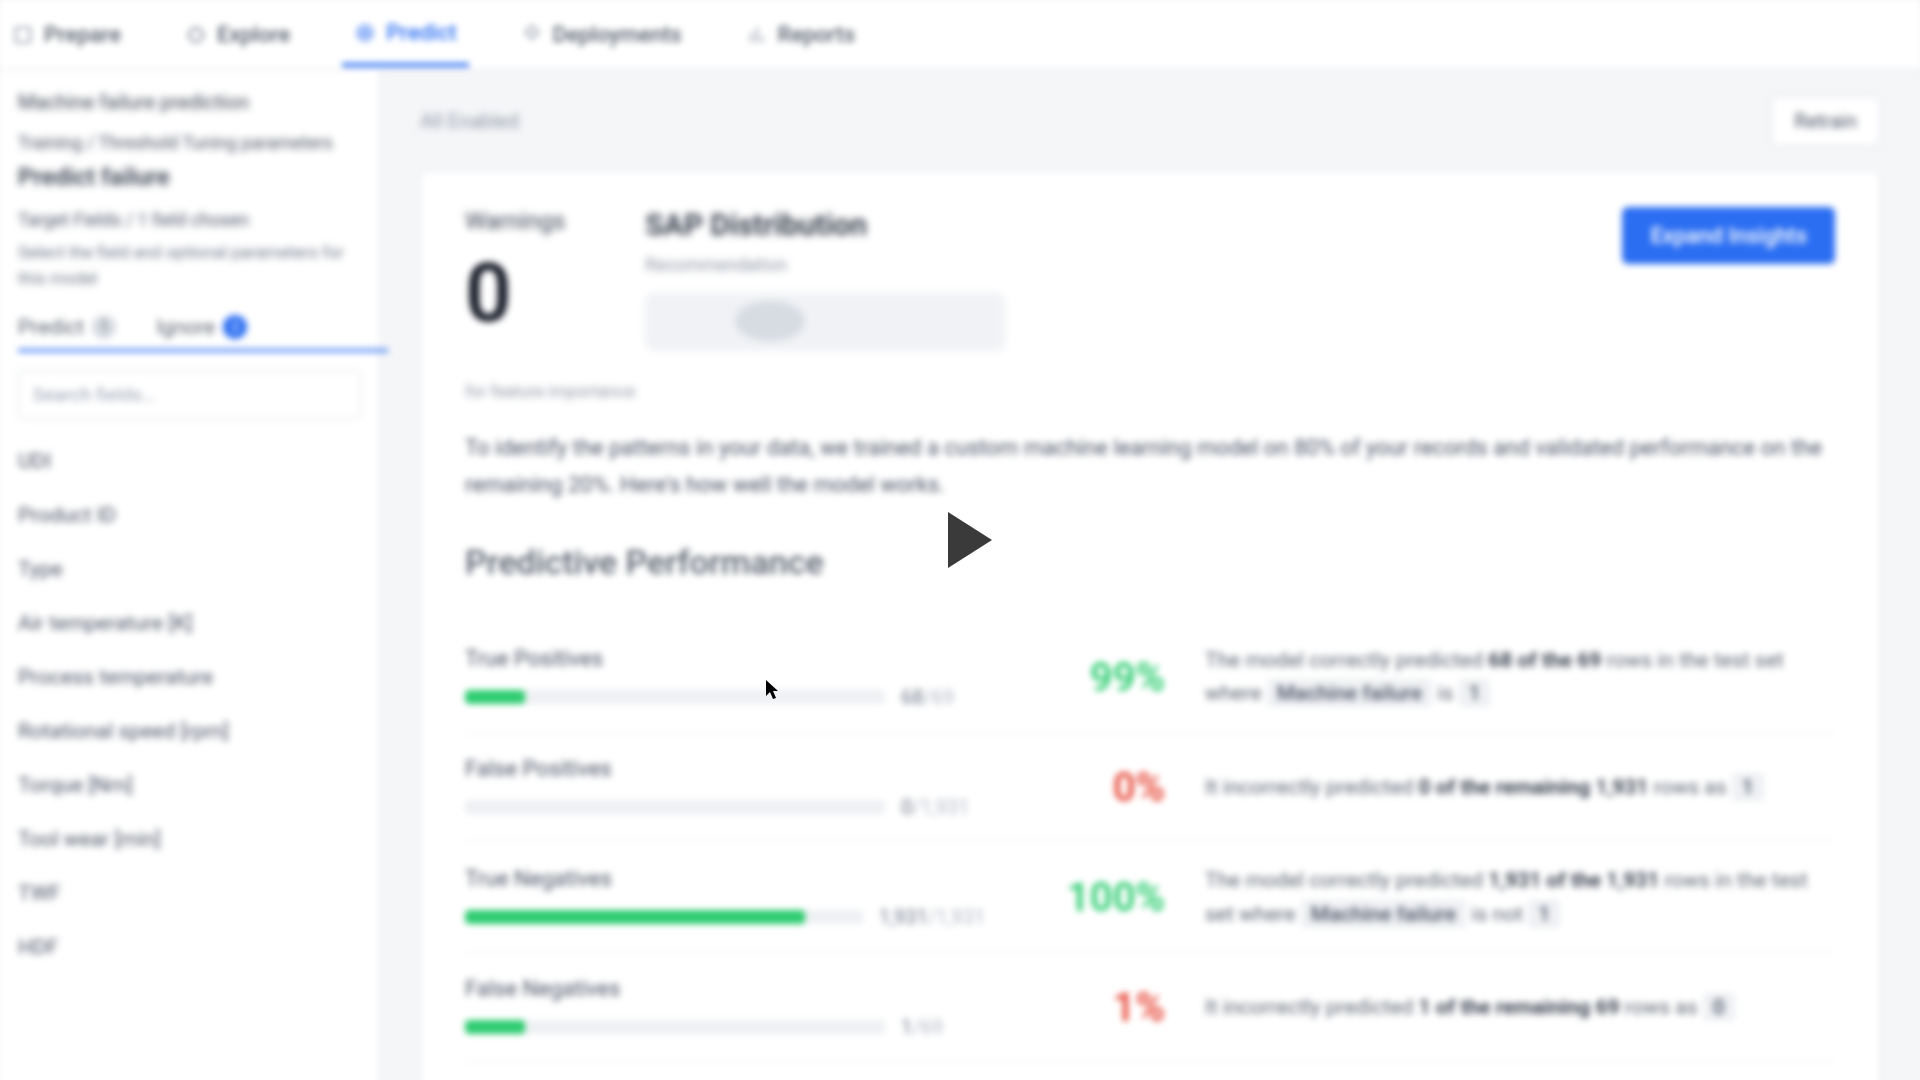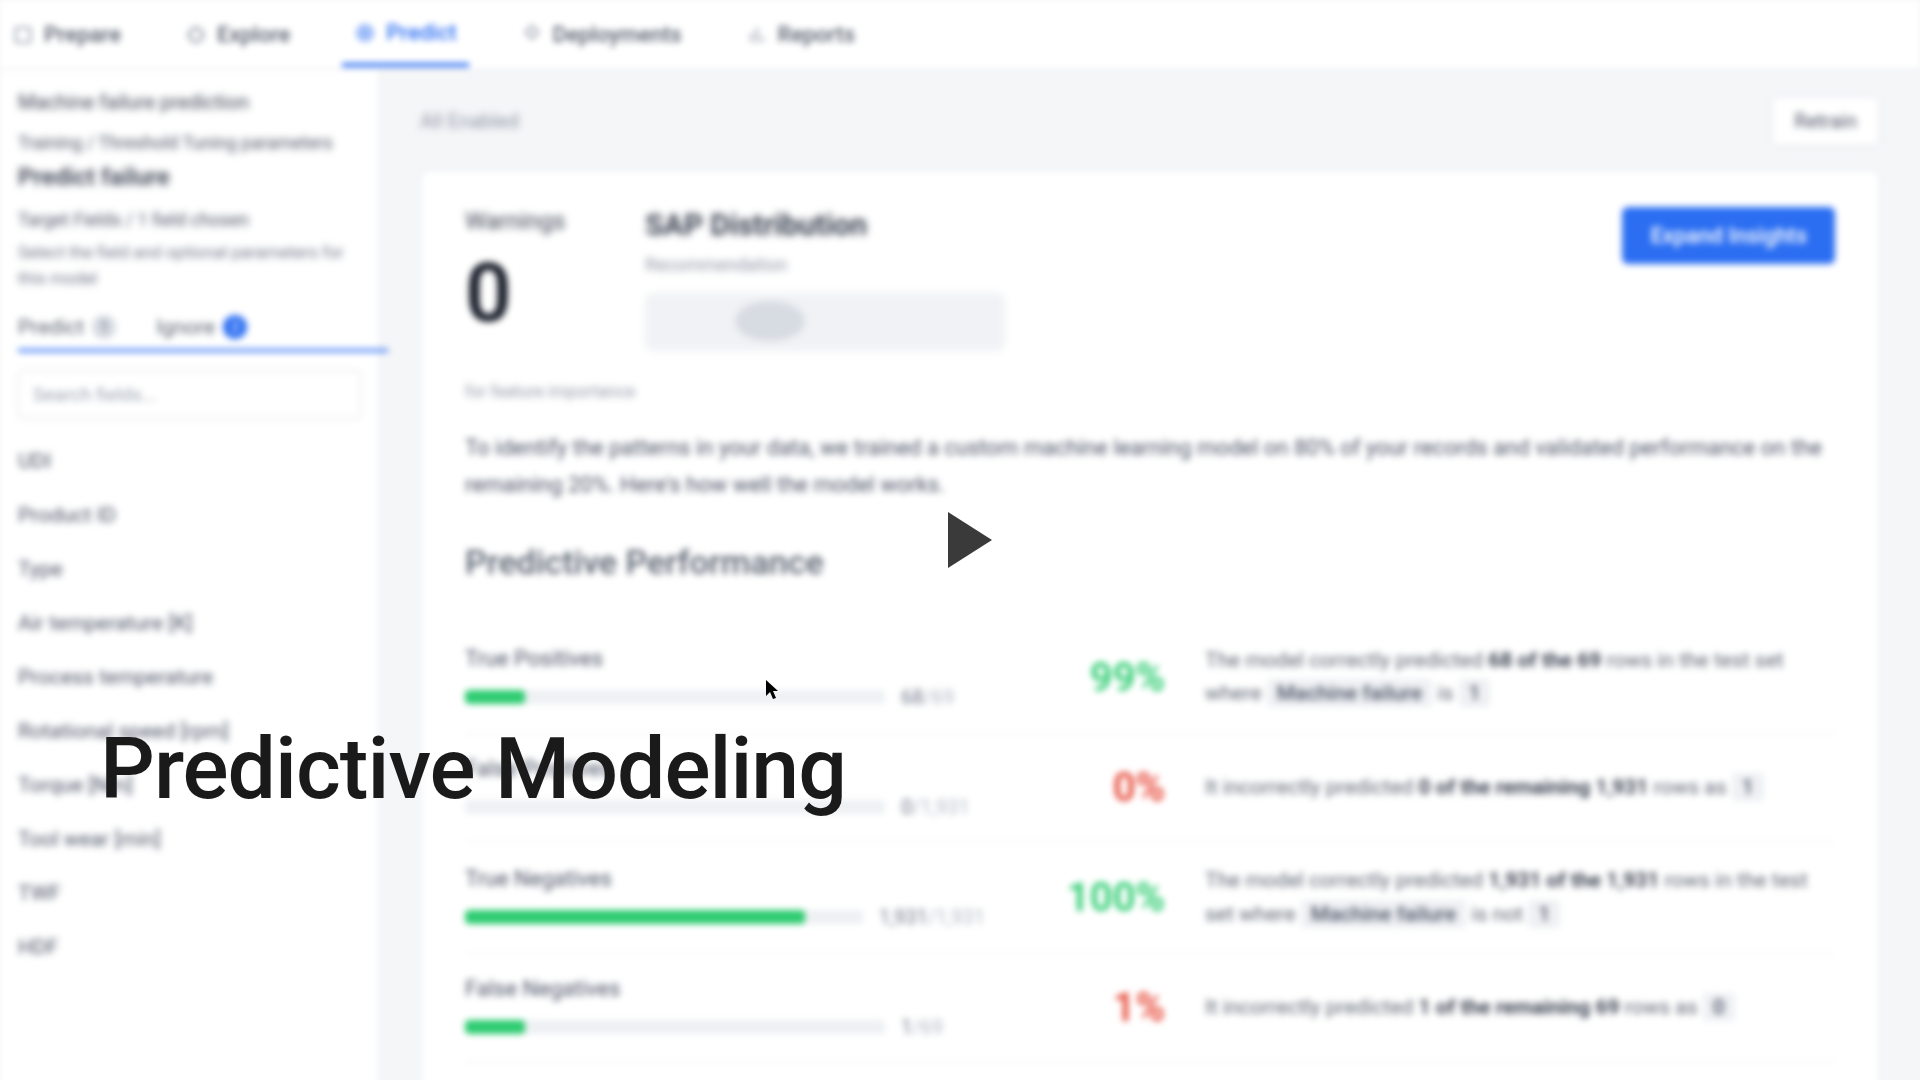--- a/index.html
+++ b/index.html
@@ -236,14 +236,13 @@
   <div class="play-tri"></div>
 </div>
 
 <div class="cursor-fake">
   <svg viewBox="0 0 16 20">
       <path d="M0 0 L0 16 L4 12 L7 19 L10 18 L7 11 L12 11 Z" fill="#000"></path>
     </svg>
 </div>
 
 <div class="headline">
-  <div>Predictive Modeling</div>
 </div>
 
 </body></html>

